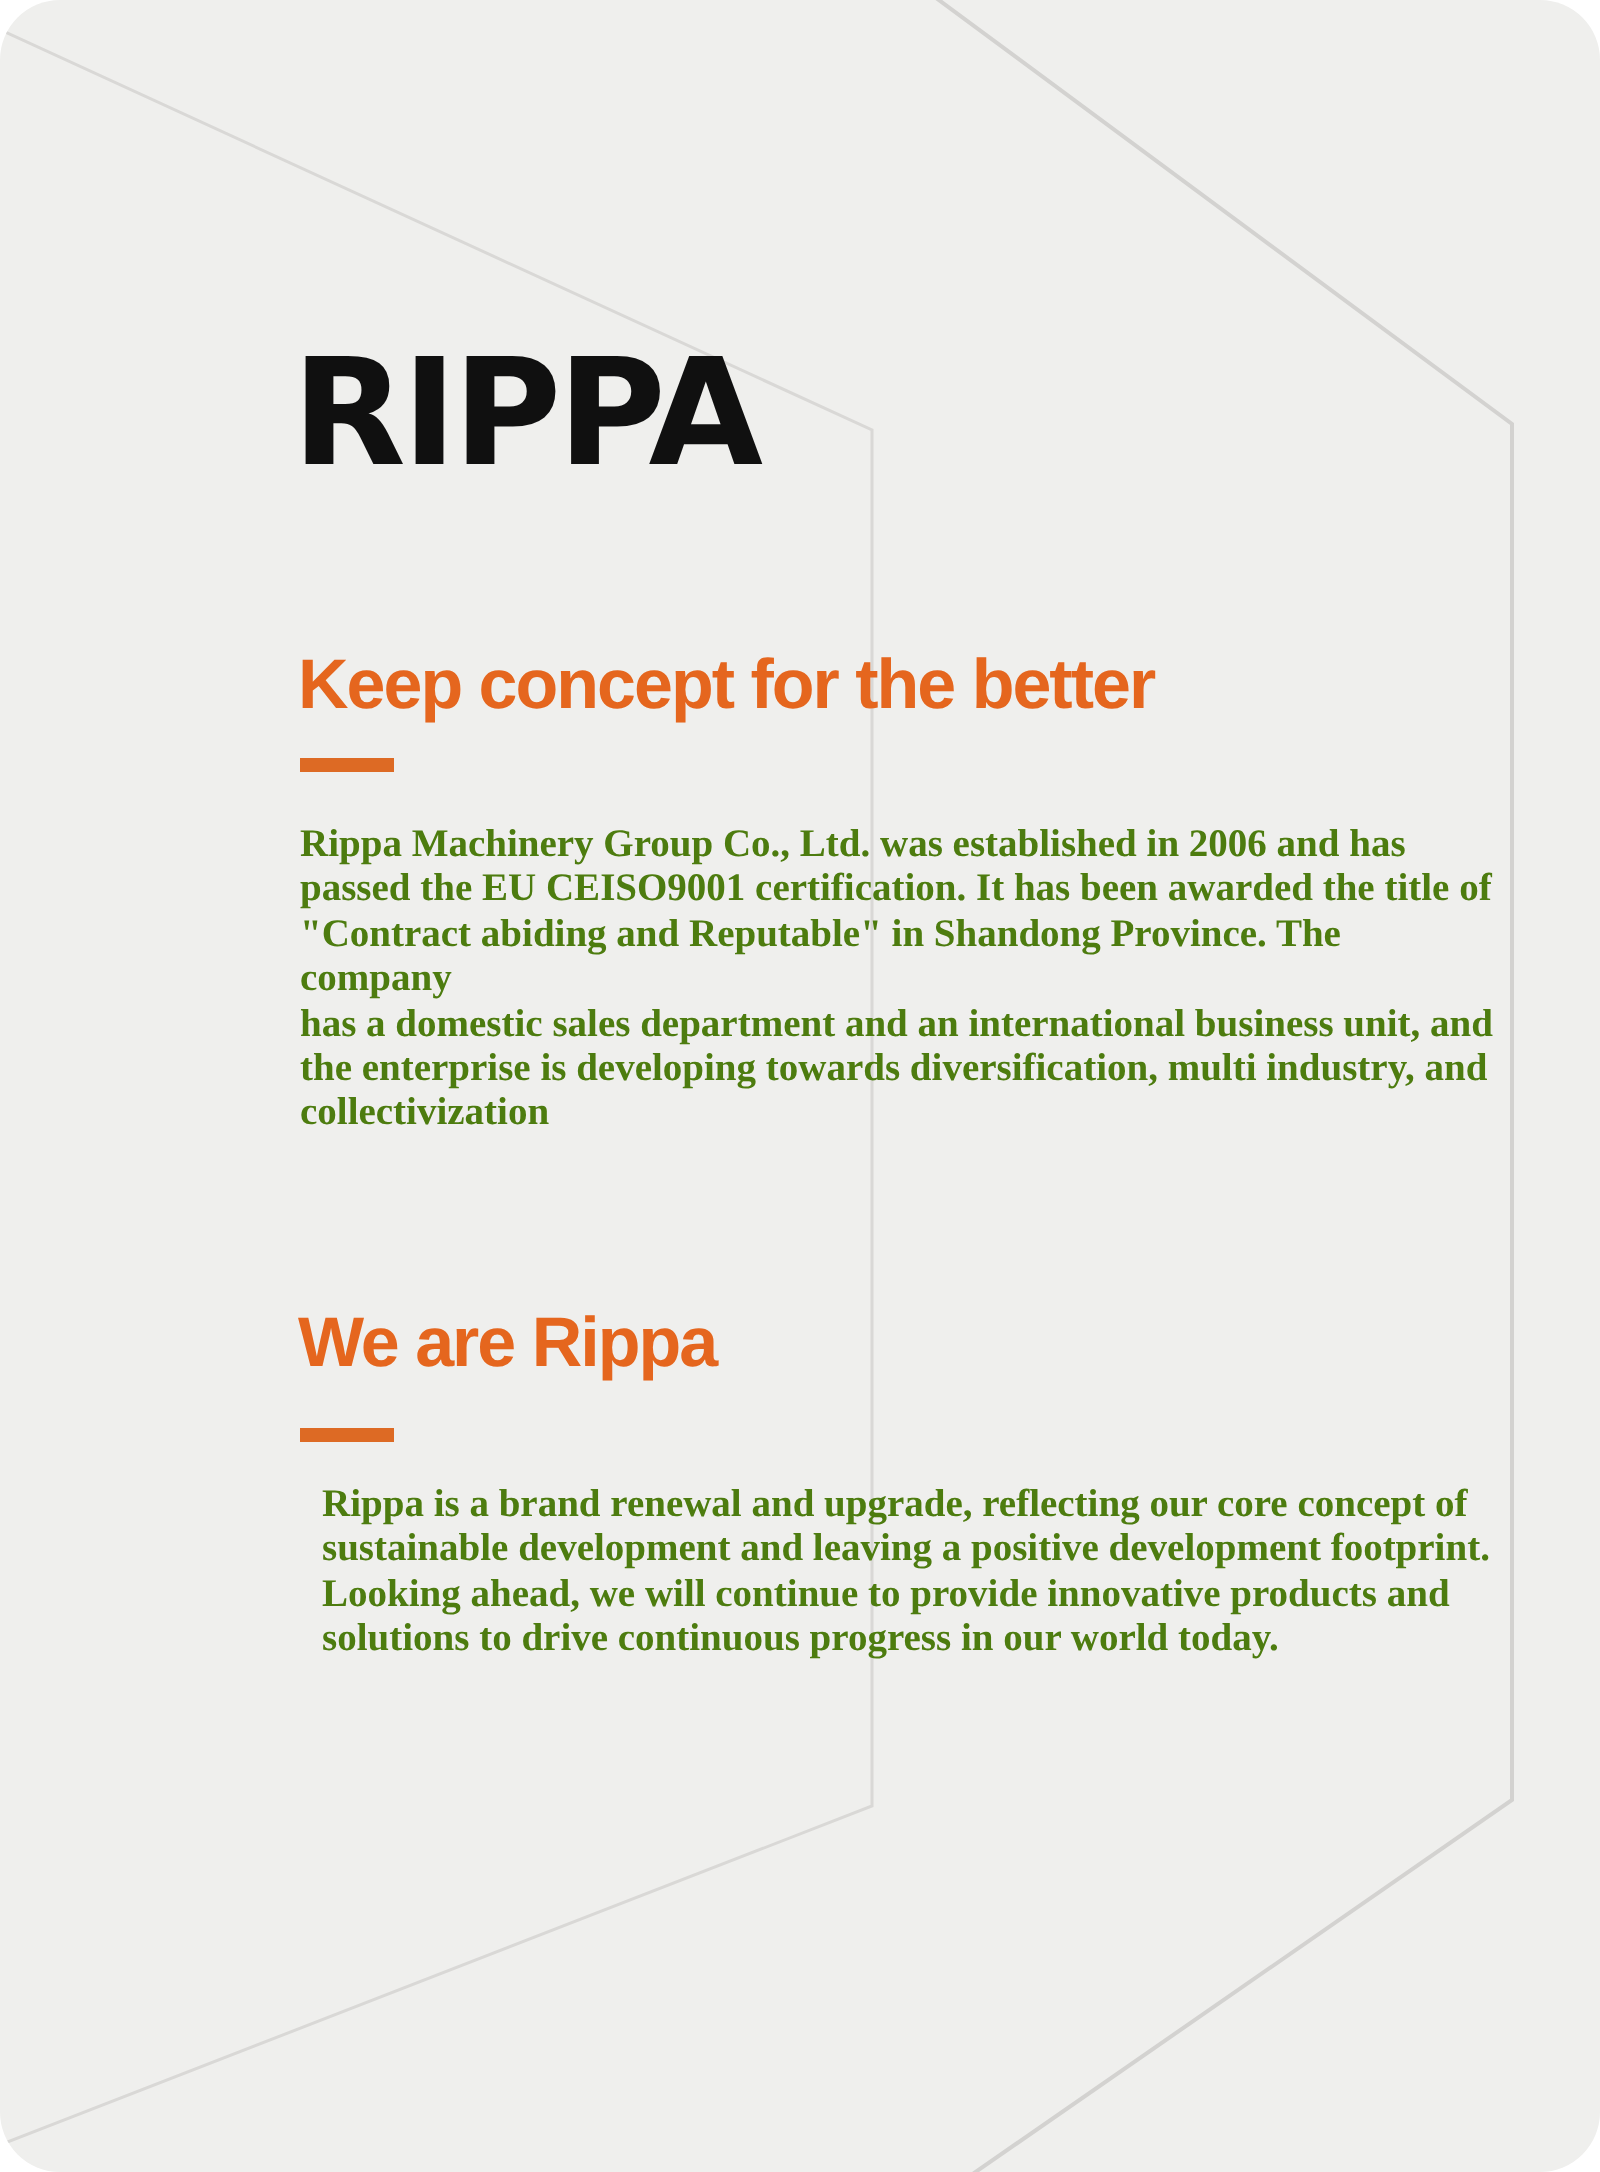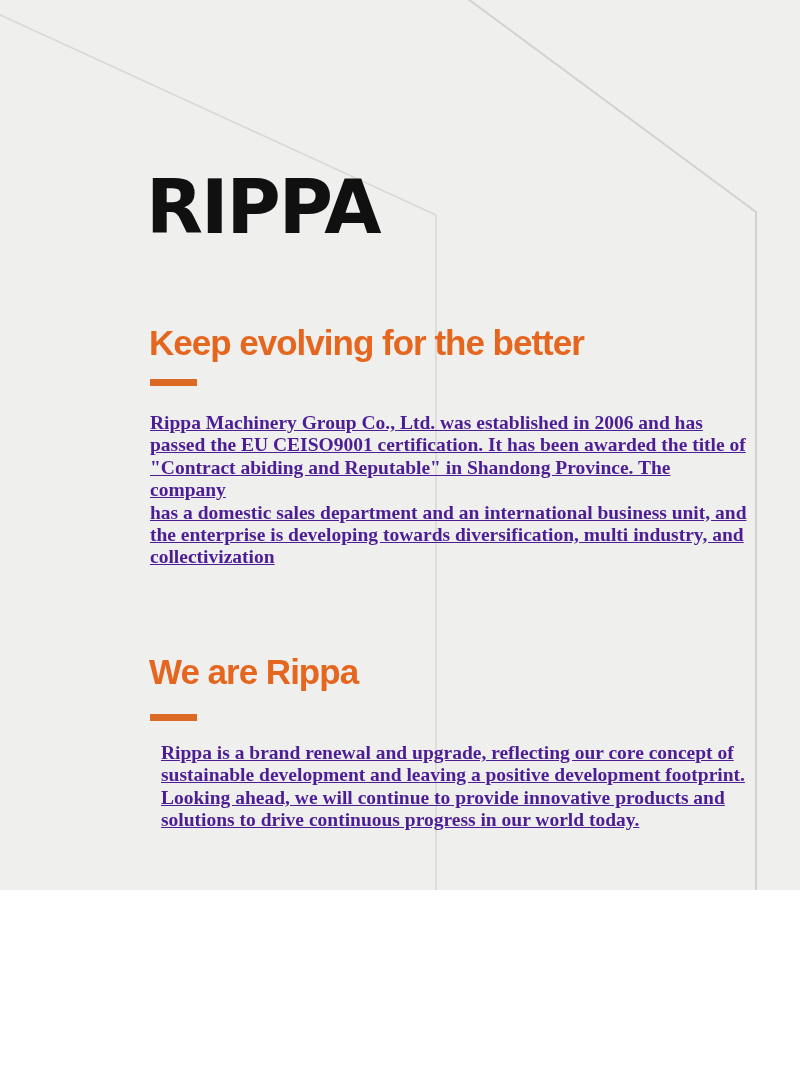--- a/index.html
+++ b/index.html
@@ -2,24 +2,25 @@
 <html style="--bg: #efefed; --accent: #e5661e; --dash: #dd6a24;"><head>
 <meta charset="utf-8">
 <style>
   html, body {
     margin: 0;
     padding: 0;
   }
   .page {
     position: relative;
     width: 800px;
-    height: 890px;
+    height: 1086px;
     background: var(--bg, #efefed);
     overflow: hidden;
     font-family: "Liberation Sans", sans-serif;
+    border-radius: 30px;
   }
   .bg-svg {
     position: absolute;
     inset: 0;
     pointer-events: none;
   }
   .logo {
     position: absolute;
     left: 146px;
     top: 170px;
@@ -56,41 +57,40 @@
   .dash.s2 { top: 714px; }
   .body-text {
     position: absolute;
     left: 150px;
     width: 600px;
     margin: 0;
     font-family: "Liberation Serif", serif;
     font-weight: bold;
     font-size: 19.5px;
     line-height: 22.4px;
-    color: #4c1d95;
+    color: #4d7c0f;
     white-space: pre-line;
-    text-decoration: underline;
   }
   .body-text.s1 { top: 412px; }
   .body-text.s2 { top: 742px; margin-left: 11px; }
 </style>
 </head>
 <body>
 
 <div class="page">
 
   <svg class="bg-svg" width="800" height="1086" viewBox="0 0 800 1086">
     <polyline points="-4,13 436,215 436,903 -4,1074" fill="none" stroke="#d9d8d6" stroke-width="1.5"></polyline>
     <polyline points="464,-4 756,212 756,900 482,1090" fill="none" stroke="#d3d2d0" stroke-width="2"></polyline>
   </svg>
 
   <h1 class="logo">RIPPA</h1>
 
   <section>
-    <h2 class="heading s1">Keep evolving for the better</h2>
+    <h2 class="heading s1">Keep concept for the better</h2>
     <div class="dash s1"></div>
     <p class="body-text s1">Rippa Machinery Group Co., Ltd. was established in 2006 and has
 passed the EU CEISO9001 certification. It has been awarded the title of
 "Contract abiding and Reputable" in Shandong Province. The company
 has a domestic sales department and an international business unit, and
 the enterprise is developing towards diversification, multi industry, and
 collectivization</p>
   </section>
 
   <section>

